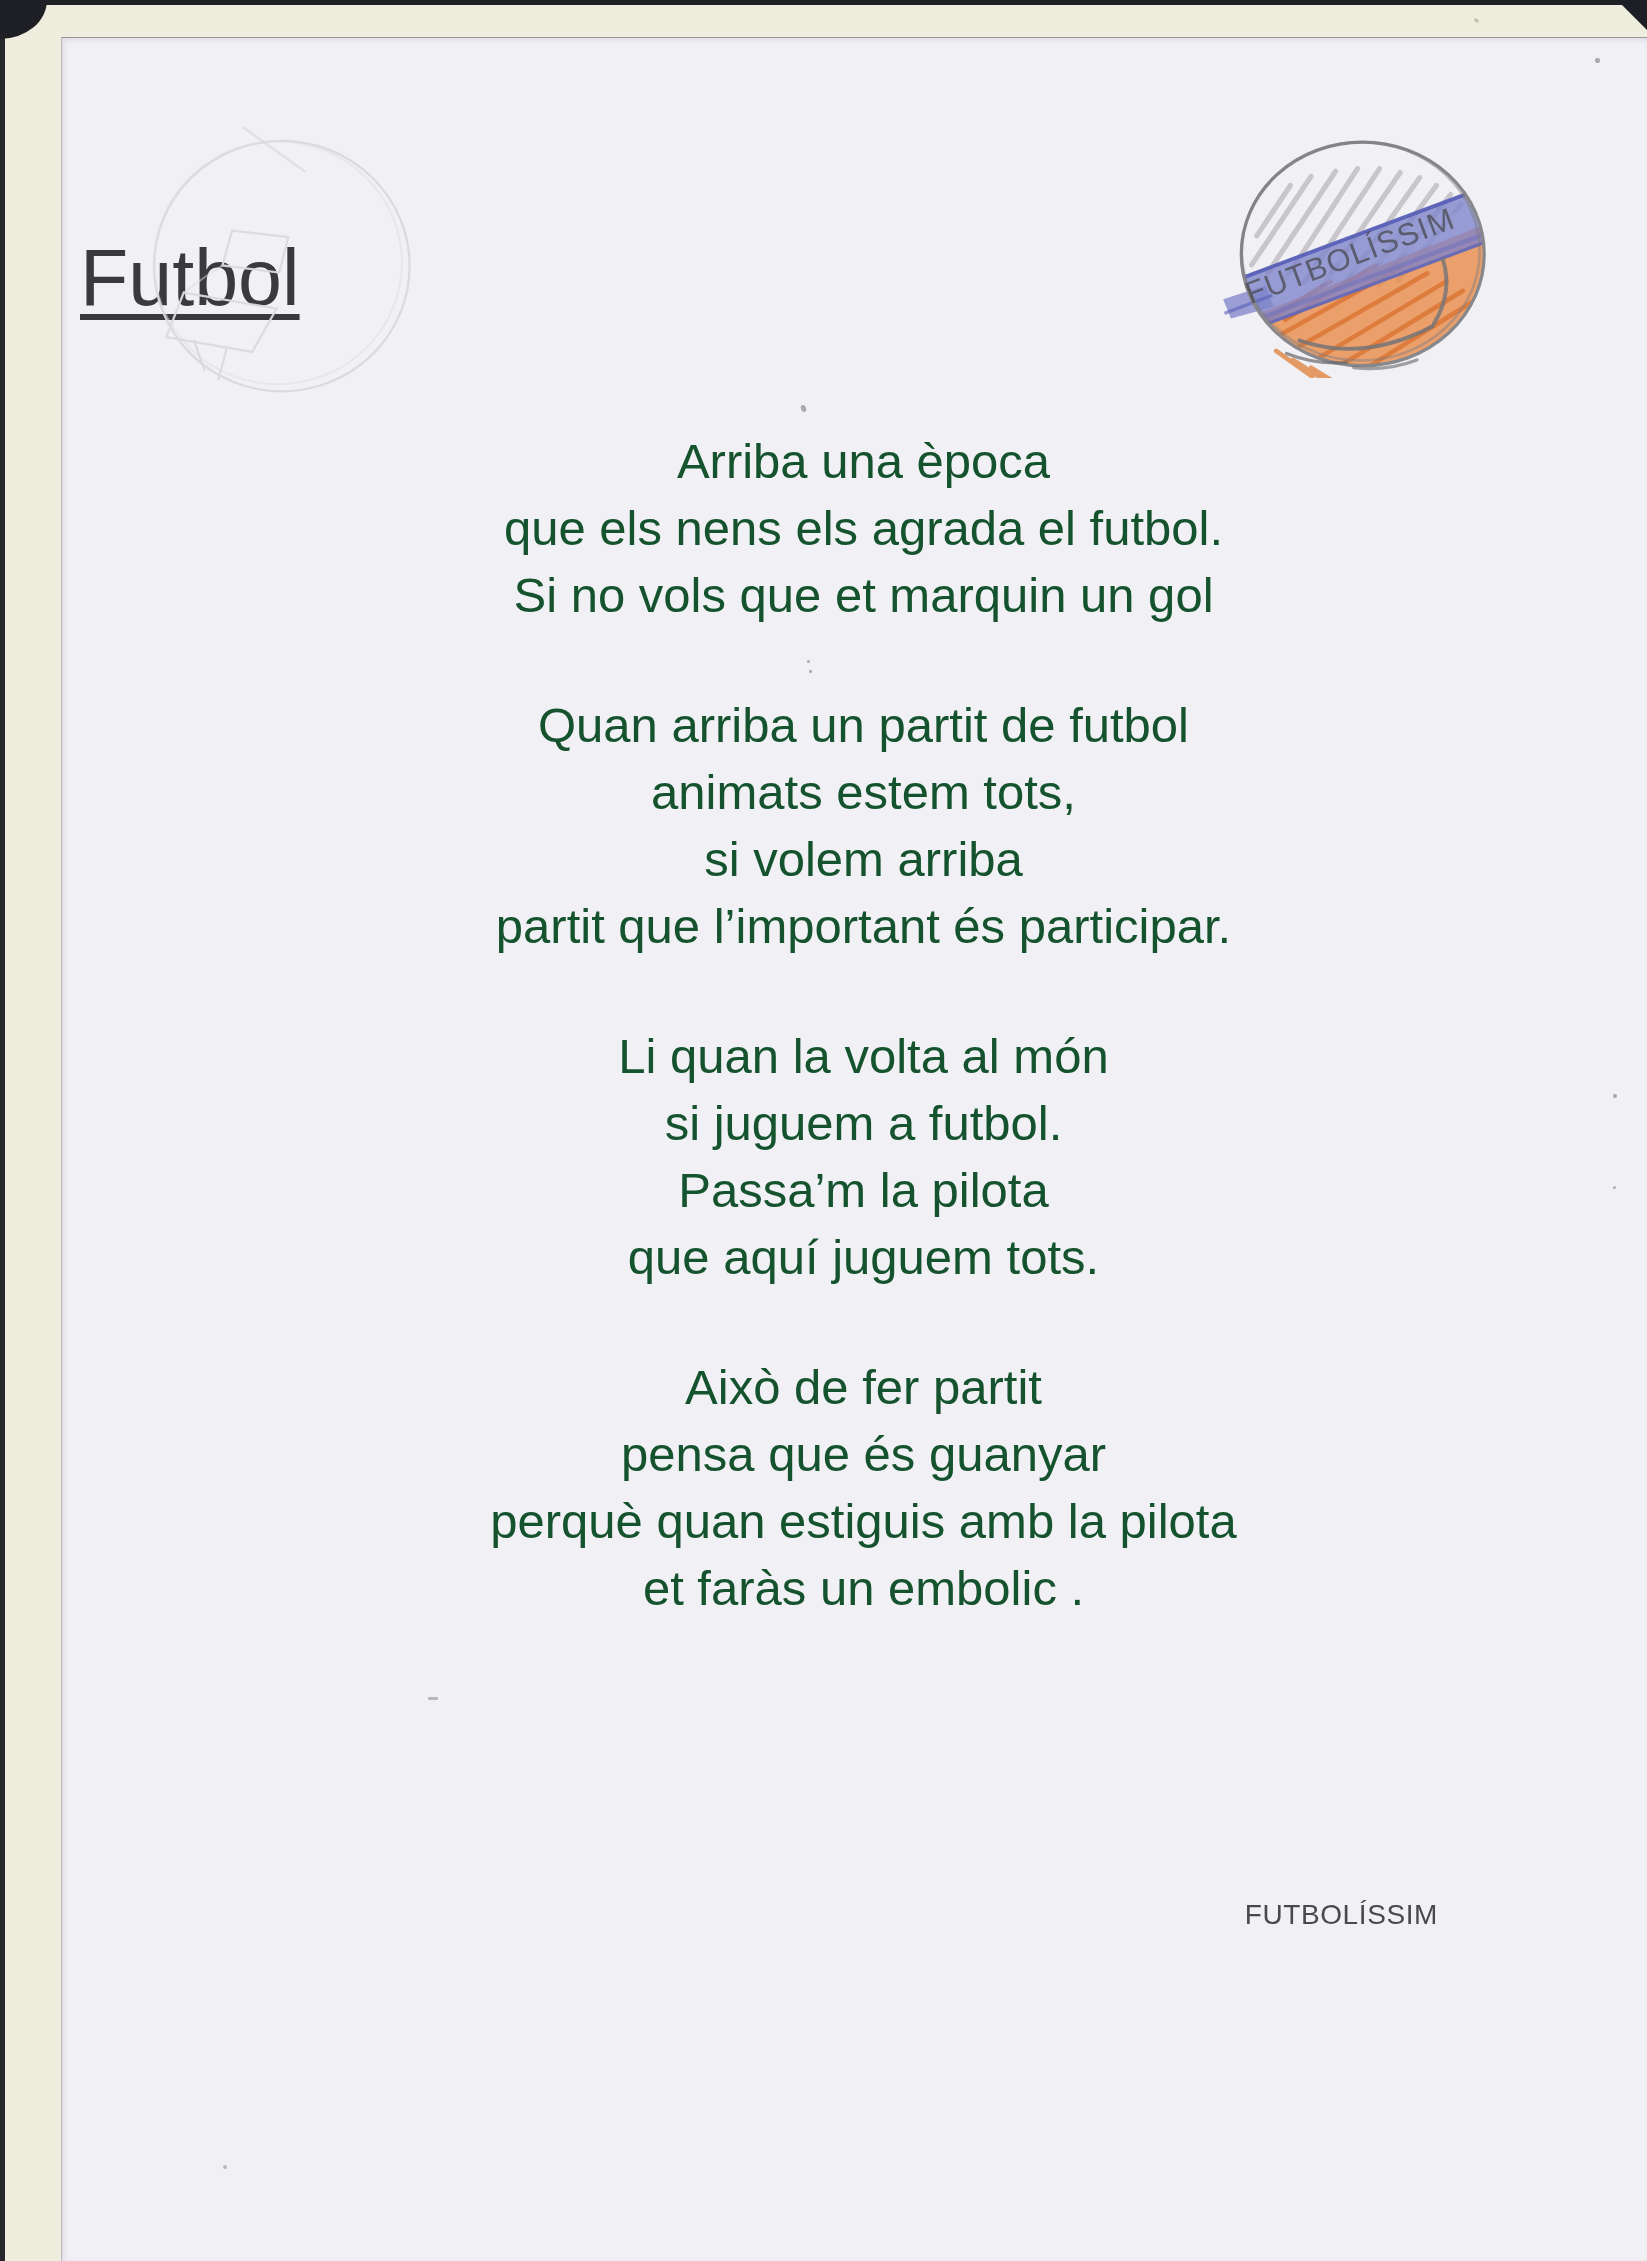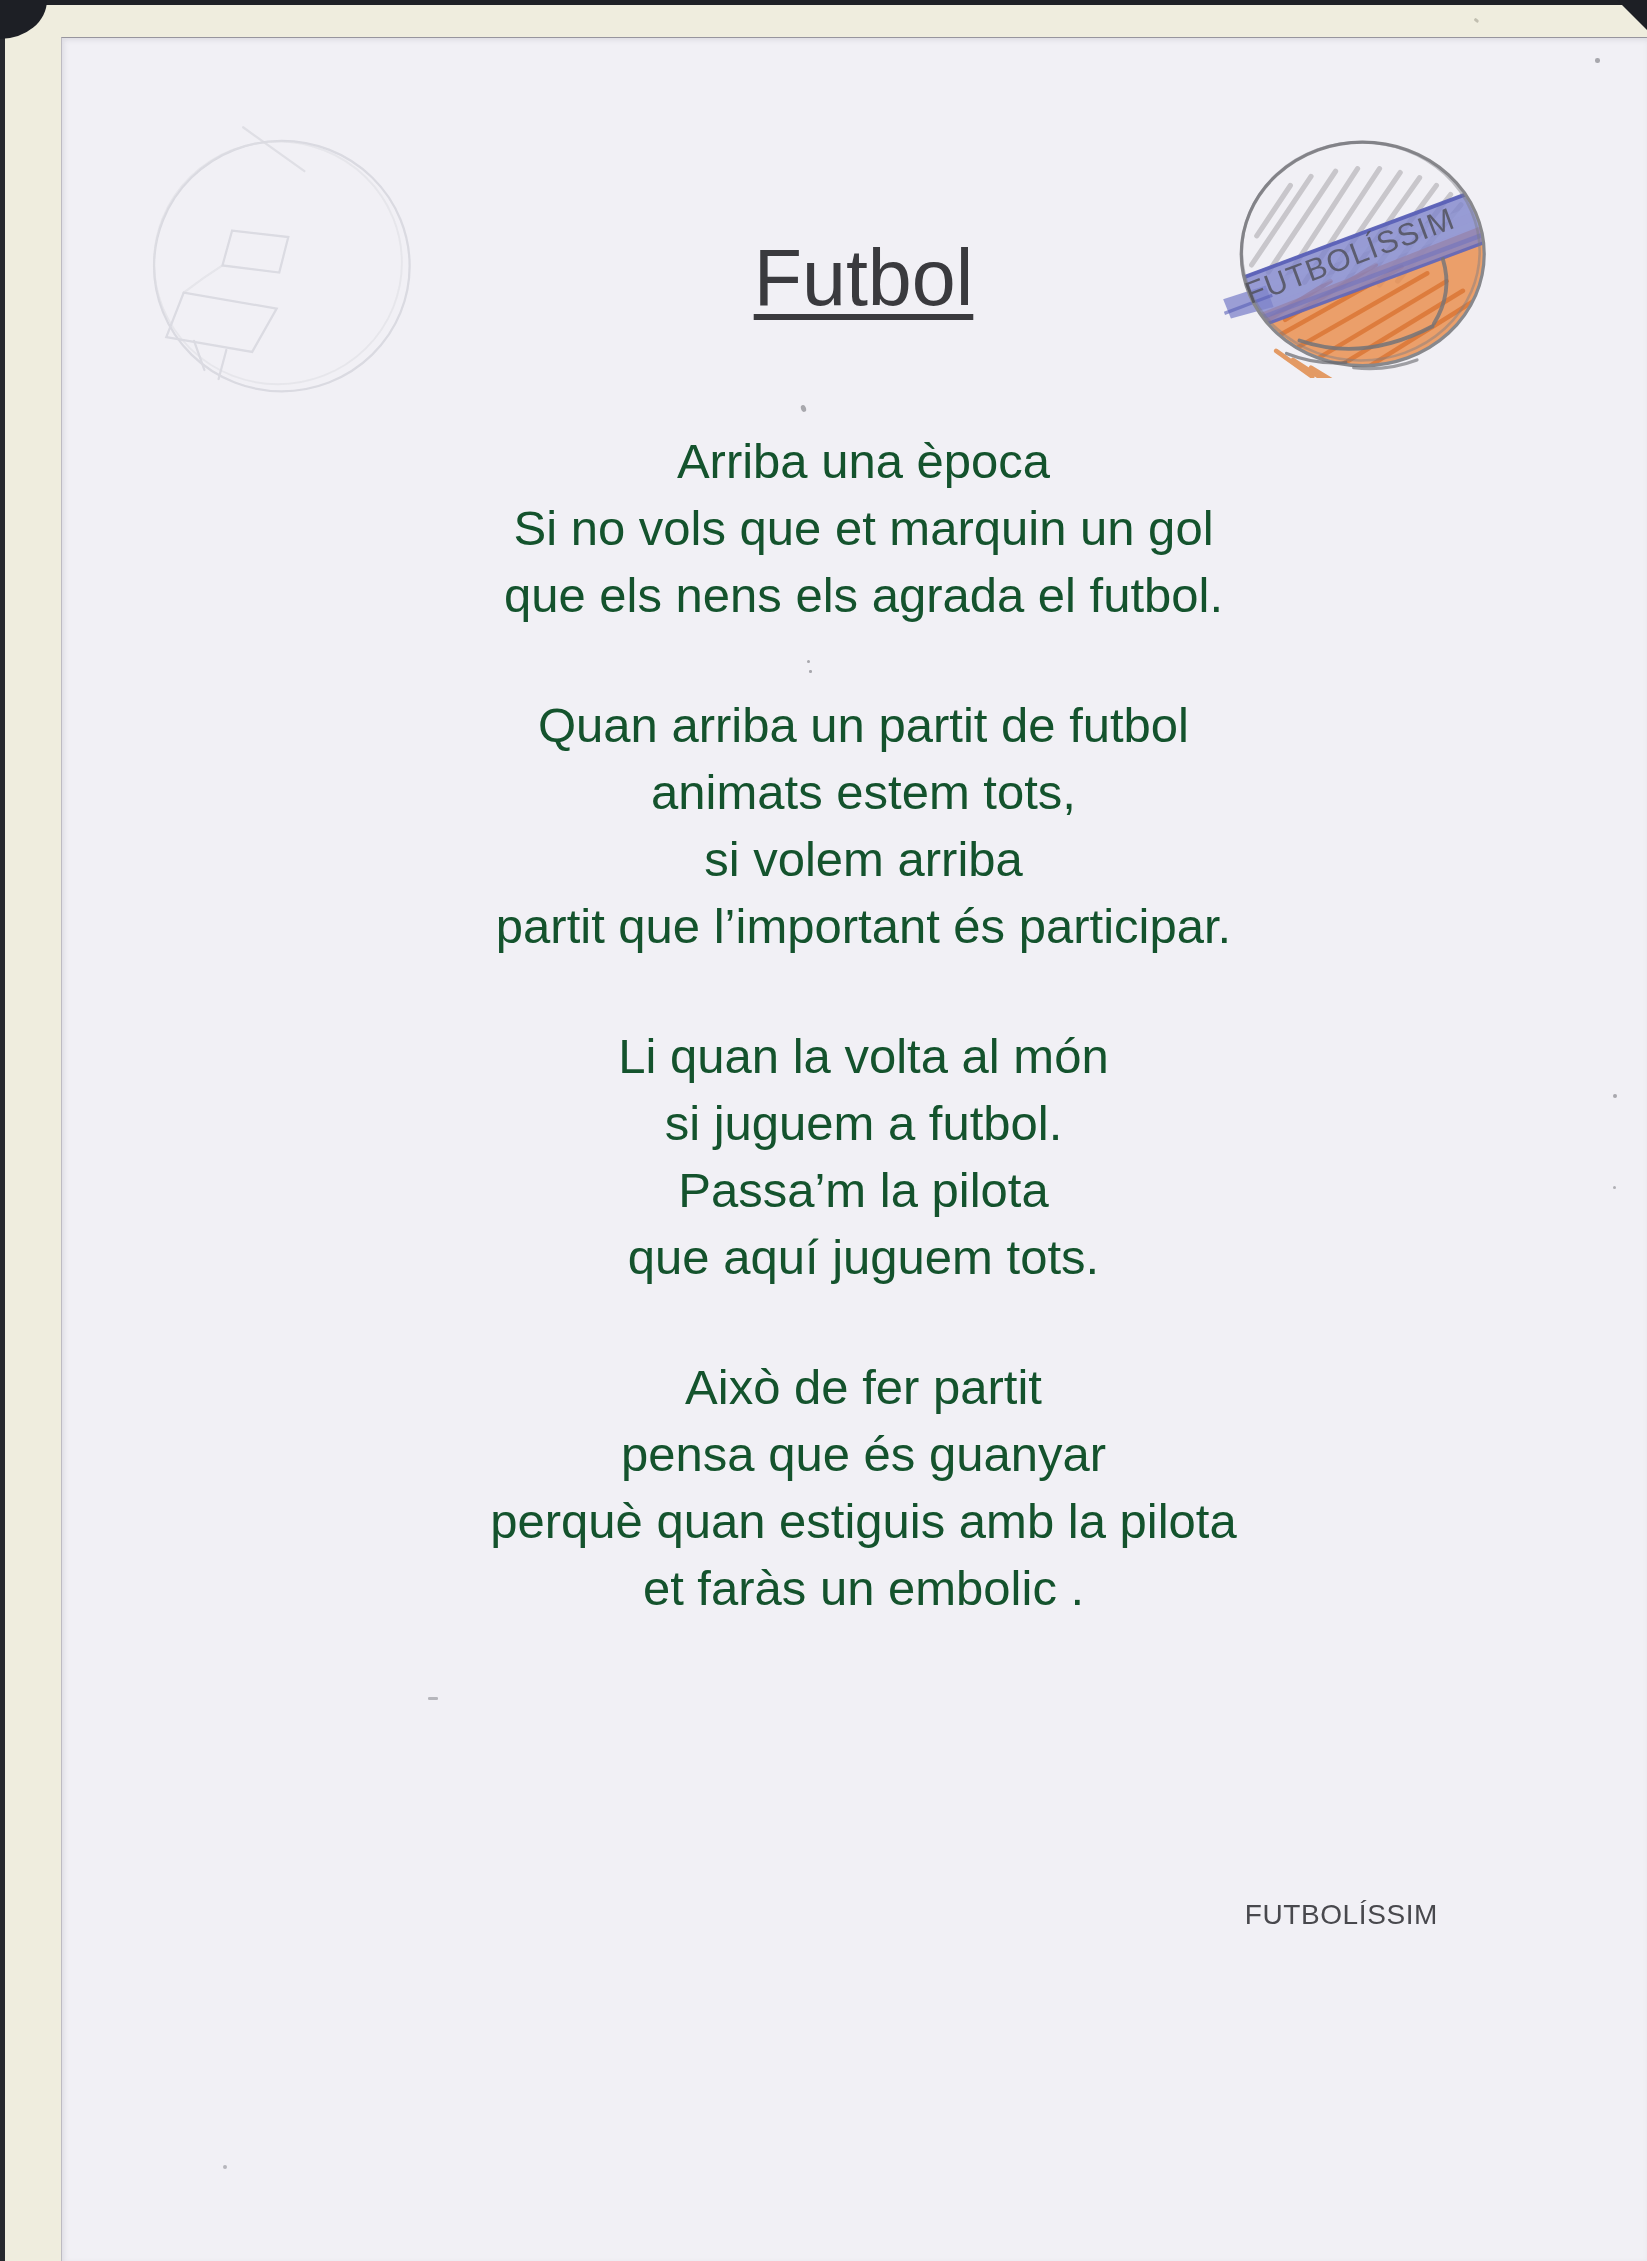--- a/index.html
+++ b/index.html
@@ -17,21 +17,21 @@
   
   .paper{
     position:absolute;left:61px;top:37px;right:0;bottom:0;
     background:#f1f0f5;
     border-top:1.3px solid #97959d;
     border-left:0.6px solid #bdbbc2;
     box-shadow:inset 1.9px 1.9px 5.2px rgba(160,158,170,.25);
   }
   .page-title{
     position:absolute;left:80px;right:0;top:238px;
-    text-align:center;font-size:79px;line-height:79px;
+    text-align:left;font-size:79px;line-height:79px;
     color:#3a3a3e;
     text-decoration:underline;
     text-decoration-thickness:5.8px;
     text-underline-offset:9px;
   }
   .poem{
     position:absolute;left:80px;right:0;top:428px;
     text-align:center;font-size:49px;line-height:67px;
     color:#14532d;
   }
@@ -53,22 +53,22 @@
 <div class="corner-tl"></div>
 <div class="corner-tr"></div>
 
 <div class="paper"></div>
 
 <div class="page-title">Futbol</div>
 
 <div class="poem">
     <div class="stanza">
       <div class="poem-line">Arriba una època</div>
+      <div class="poem-line">que els nens els agrada el futbol.</div>
       <div class="poem-line">Si no vols que et marquin un gol</div>
-      <div class="poem-line">que els nens els agrada el futbol.</div>
     </div>
     <div class="stanza">
       <div class="poem-line">Quan arriba un partit de futbol</div>
       <div class="poem-line">animats estem tots,</div>
       <div class="poem-line">si volem arriba</div>
       <div class="poem-line">partit que l’important és participar.</div>
     </div>
     <div class="stanza">
       <div class="poem-line">Li quan la volta al món</div>
       <div class="poem-line">si juguem a futbol.</div>

